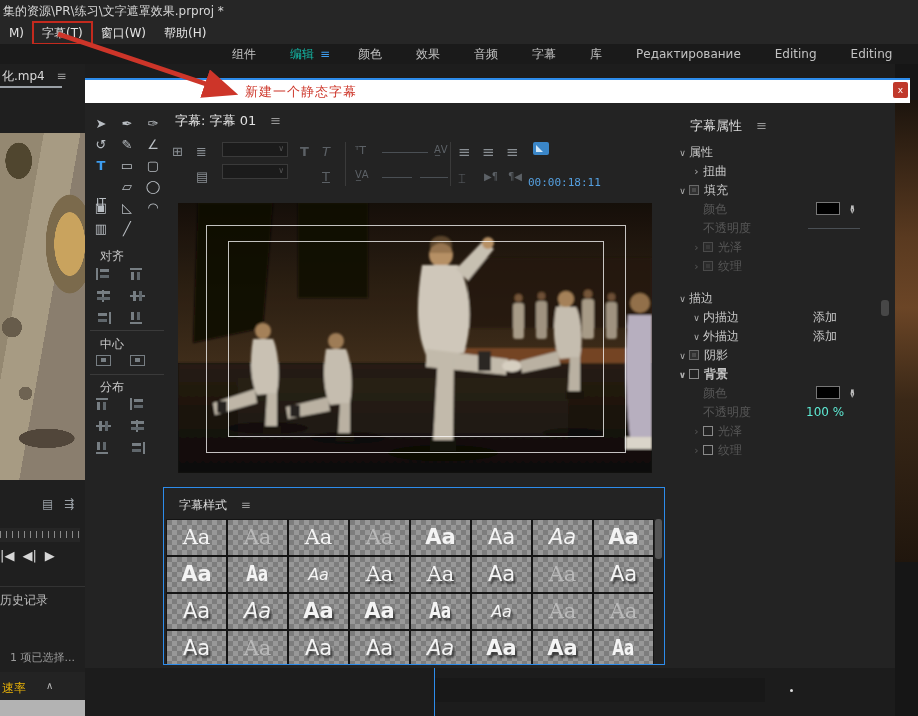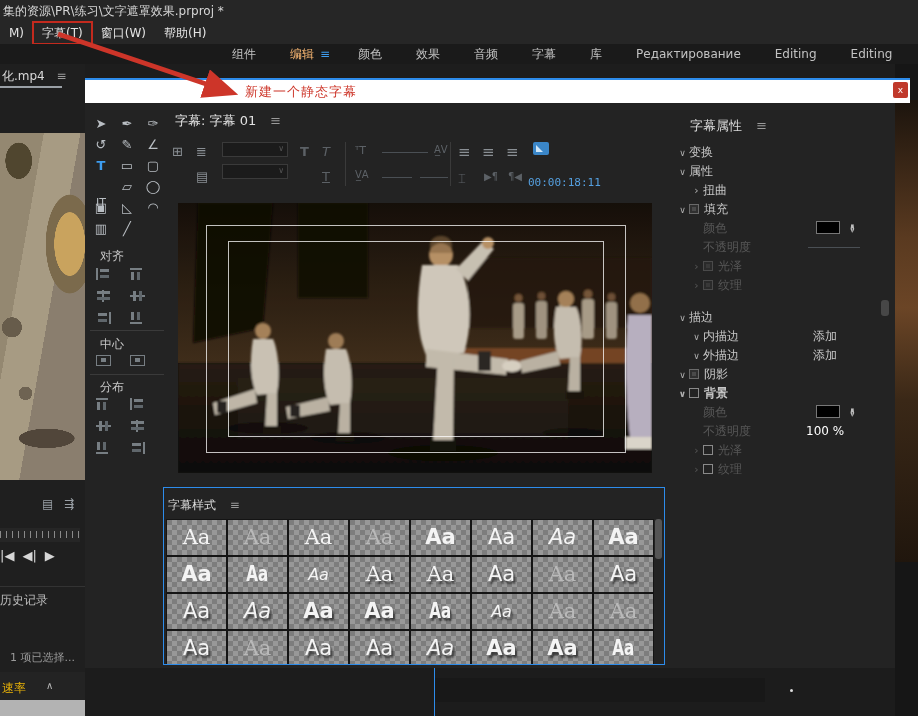--- a/index.html
+++ b/index.html
@@ -8,21 +8,21 @@
   .abs{position:absolute;}
   
   #titlebar{left:0;top:0;width:918px;height:22px;background:#262626;color:#d6d6d6;
             line-height:22px;padding-left:3px;font-size:12px;white-space:nowrap;}
   #menubar{left:0;top:22px;width:918px;height:22px;background:#262626;line-height:22px;}
   #menubar .mi{display:inline-block;padding:0 9px;color:#e3e3e3;font-size:12px;position:relative;}
   #menubar .mi.hl{outline:2px solid #c32a1e;outline-offset:-1px;}
   #tabbar{left:0;top:44px;width:918px;height:20px;background:#1a1a1a;line-height:20px;overflow:hidden;}
   #tabrow{position:absolute;left:232px;top:0;white-space:nowrap;}
   #tabrow .tab{display:inline-block;margin-right:34px;color:#c2c2c2;font-size:12px;}
-  #tabrow .tab.active{color:#fdba74;}
+  #tabrow .tab.active{color:#14b8a6;}
   #tabrow .pm{color:#3d9df0;font-size:12px;margin-left:6px;}
   
   #leftcol{left:0;top:64px;width:85px;height:652px;background:#1f1f1f;}
   #srctab{left:2px;top:68px;color:#dadada;font-size:12px;}
   #srcunder{left:0;top:86px;width:62px;height:2px;background:#9aa0a6;}
   #mapimg{left:0;top:133px;width:85px;height:347px;
     background-color:#8d8371;
     background-image:
       radial-gradient(22px 30px at 22% 8%,#50462f 0 60%,transparent 61%),
       radial-gradient(34px 70px at 82% 32%,#c9a35e 0 45%,#7b6a4c 46% 70%,transparent 71%),
@@ -84,21 +84,21 @@
   .mk.b::before{bottom:0;left:0;width:12px;height:2px}.mk.b::after{bottom:4px;left:1px;width:3px;height:8px;box-shadow:6px 0 0 #6f777e;}
   .mk.box::before{left:0;top:1px;width:13px;height:9px;background:none;border:1px solid #8d959c;}
   .mk.box::after{left:5px;top:4px;width:5px;height:4px;}
   .hdiv{position:absolute;height:1px;background:#3a3a3a;}
   
   #preview{left:178px;top:203px;width:474px;height:270px;background:#14100b;overflow:hidden;}
   .safe{position:absolute;border:1px solid rgba(255,255,255,.75);}
   
   #stylespanel{left:163px;top:487px;width:502px;height:178px;background:#232323;
     border:1px solid #2d8ceb;box-sizing:border-box;overflow:hidden;}
-  #styleshead{position:absolute;left:4px;top:9px;color:#dcdcdc;font-size:12px;}
+  #styleshead{position:absolute;left:15px;top:9px;color:#dcdcdc;font-size:12px;}
   #styleshead .pm{color:#9a9a9a;margin-left:10px;}
   #stylegrid{position:absolute;left:2px;top:31px;width:488px;display:grid;grid-template-columns:repeat(8,61px);grid-auto-rows:37px;}
   #stylegrid .cell{box-sizing:border-box;border:1px solid #141414;display:flex;align-items:center;justify-content:center;
     background-color:#7d7d7d;
     background-image:linear-gradient(45deg,#989898 25%,transparent 25%,transparent 75%,#989898 75%),
                      linear-gradient(45deg,#989898 25%,transparent 25%,transparent 75%,#989898 75%);
     background-size:10px 10px;background-position:0 0,5px 5px;}
   .aa{color:#f4f4f4;font-size:21px;line-height:1;}
   .aa.ser{font-family:"DejaVu Serif","Liberation Serif",serif;}
   .aa.b7{font-weight:700;}.aa.b9{font-weight:900;}
@@ -120,21 +120,21 @@
   .cb.dim{background:#4a4a4a;border:1px solid #6a6a6a;box-shadow:inset 0 0 0 2px #303030;}
   .cb.off{background:transparent;border:1px solid #8a8a8a;}
   .prow .lb{color:#c6c6c6;}
   .prow.dis .lb,.prow.dis .car{color:#575757;}
   .prow.dis .cb.dim{opacity:.55;}
   .ctrl{position:absolute;top:2px;}
   .swatch{left:148px;width:22px;height:11px;background:#000;border:1px solid #777;}
   .dropper{position:absolute;left:178px;top:0px;color:#d8d8d8;font-size:12px;transform:rotate(90deg);}
   .prow.dis .dropper{color:#bdbdbd;}
   .linkadd{left:145px;color:#c9c9c9;top:0;}
-  .valtxt{left:138px;color:#ffffff;top:0;}
+  .valtxt{left:138px;color:#5eead4;top:0;}
   .dashctl{left:140px;top:9px;width:52px;height:1px;background:#4a4f54;}
   .ddctl{left:142px;top:2px;width:76px;height:14px;background:#2a2a2a;border:1px solid #3a3a3a;box-sizing:border-box;}
   .ddctl::after{content:"∨";position:absolute;right:3px;top:0;color:#4a4a4a;font-size:8px;}
   #propscroll{position:absolute;left:213px;top:197px;width:8px;height:16px;background:#474747;border-radius:3px;}
   
   #botstrip{left:85px;top:668px;width:810px;height:48px;background:#1c1c1c;}
   #botband{left:435px;top:678px;width:330px;height:24px;background:#181818;}
   #playhead{left:434px;top:668px;width:1px;height:48px;background:#2d8ceb;}
   #wdot{left:790px;top:689px;width:3px;height:3px;background:#ddd;border-radius:50%;}
   #annoarrow{left:0;top:0;pointer-events:none;}
@@ -464,21 +464,20 @@
       </div>
     <div id="stylescroll"></div>
   </div>
 
   <div class="abs" id="props">
     <div id="propshead">
       <span>字幕属性</span>
       <span class="pm">≡</span>
     </div>
     <div id="proprows">
-        <div class="prow" style="padding-left: 8px;"><span class="car">∨</span><span class="lb">变换</span></div>
         <div class="prow" style="padding-left: 8px;"><span class="car">∨</span><span class="lb">属性</span></div>
         <div class="prow" style="padding-left: 22px;"><span class="car col">›</span><span class="lb">扭曲</span></div>
         <div class="prow" style="padding-left: 8px;"><span class="car">∨</span><span class="cb dim"></span><span class="lb">填充</span></div>
         <div class="prow dis" style="padding-left: 22px;"><span class="car"></span><span class="lb">颜色</span><span class="ctrl swatch"></span><span class="dropper">✒</span></div>
         <div class="prow dis" style="padding-left: 22px;"><span class="car"></span><span class="lb">不透明度</span><span class="ctrl dashctl"></span></div>
         <div class="prow dis" style="padding-left: 22px;"><span class="car col">›</span><span class="cb dim"></span><span class="lb">光泽</span></div>
         <div class="prow dis" style="padding-left: 22px;"><span class="car col">›</span><span class="cb dim"></span><span class="lb">纹理</span></div>
         <div class="prow" style="padding-left: 8px; margin-top: 13px;"><span class="car">∨</span><span class="lb">描边</span></div>
         <div class="prow" style="padding-left: 22px;"><span class="car">∨</span><span class="lb">内描边</span><span class="ctrl linkadd">添加</span></div>
         <div class="prow" style="padding-left: 22px;"><span class="car">∨</span><span class="lb">外描边</span><span class="ctrl linkadd">添加</span></div>

